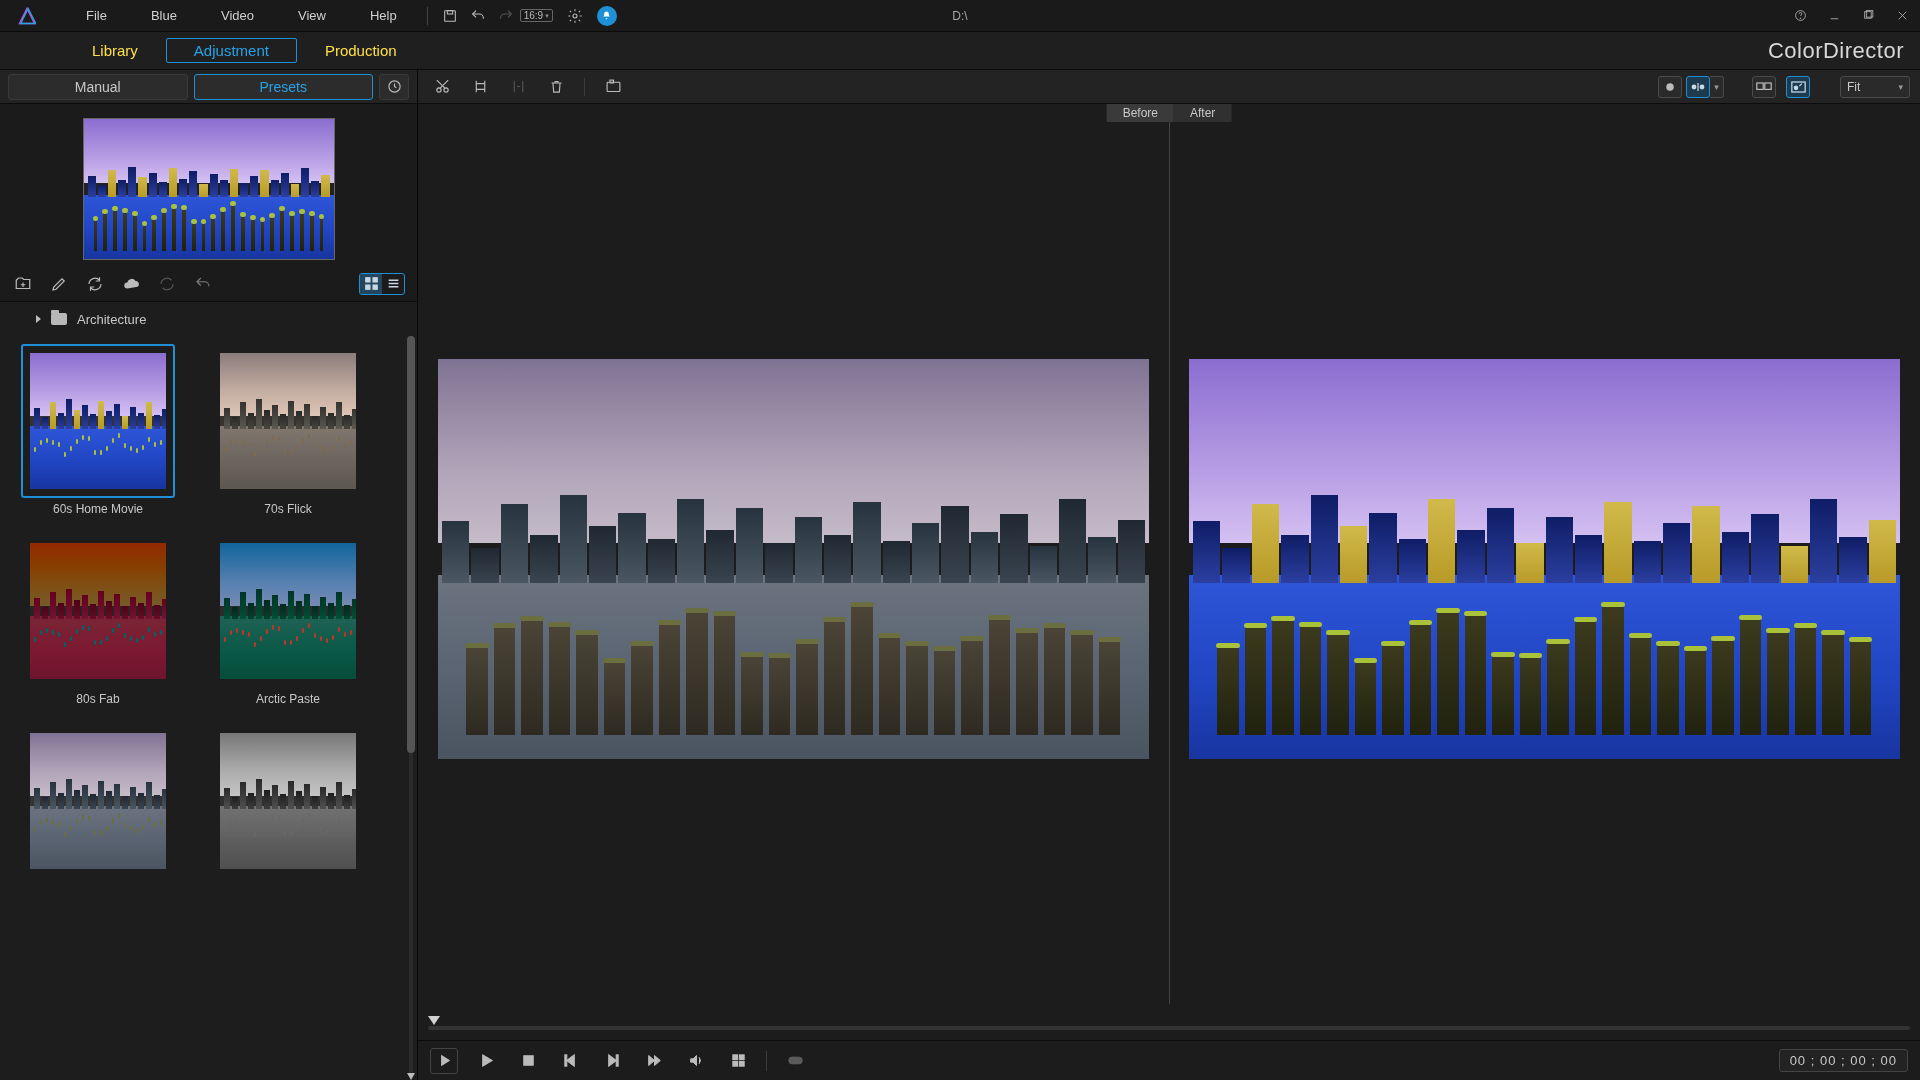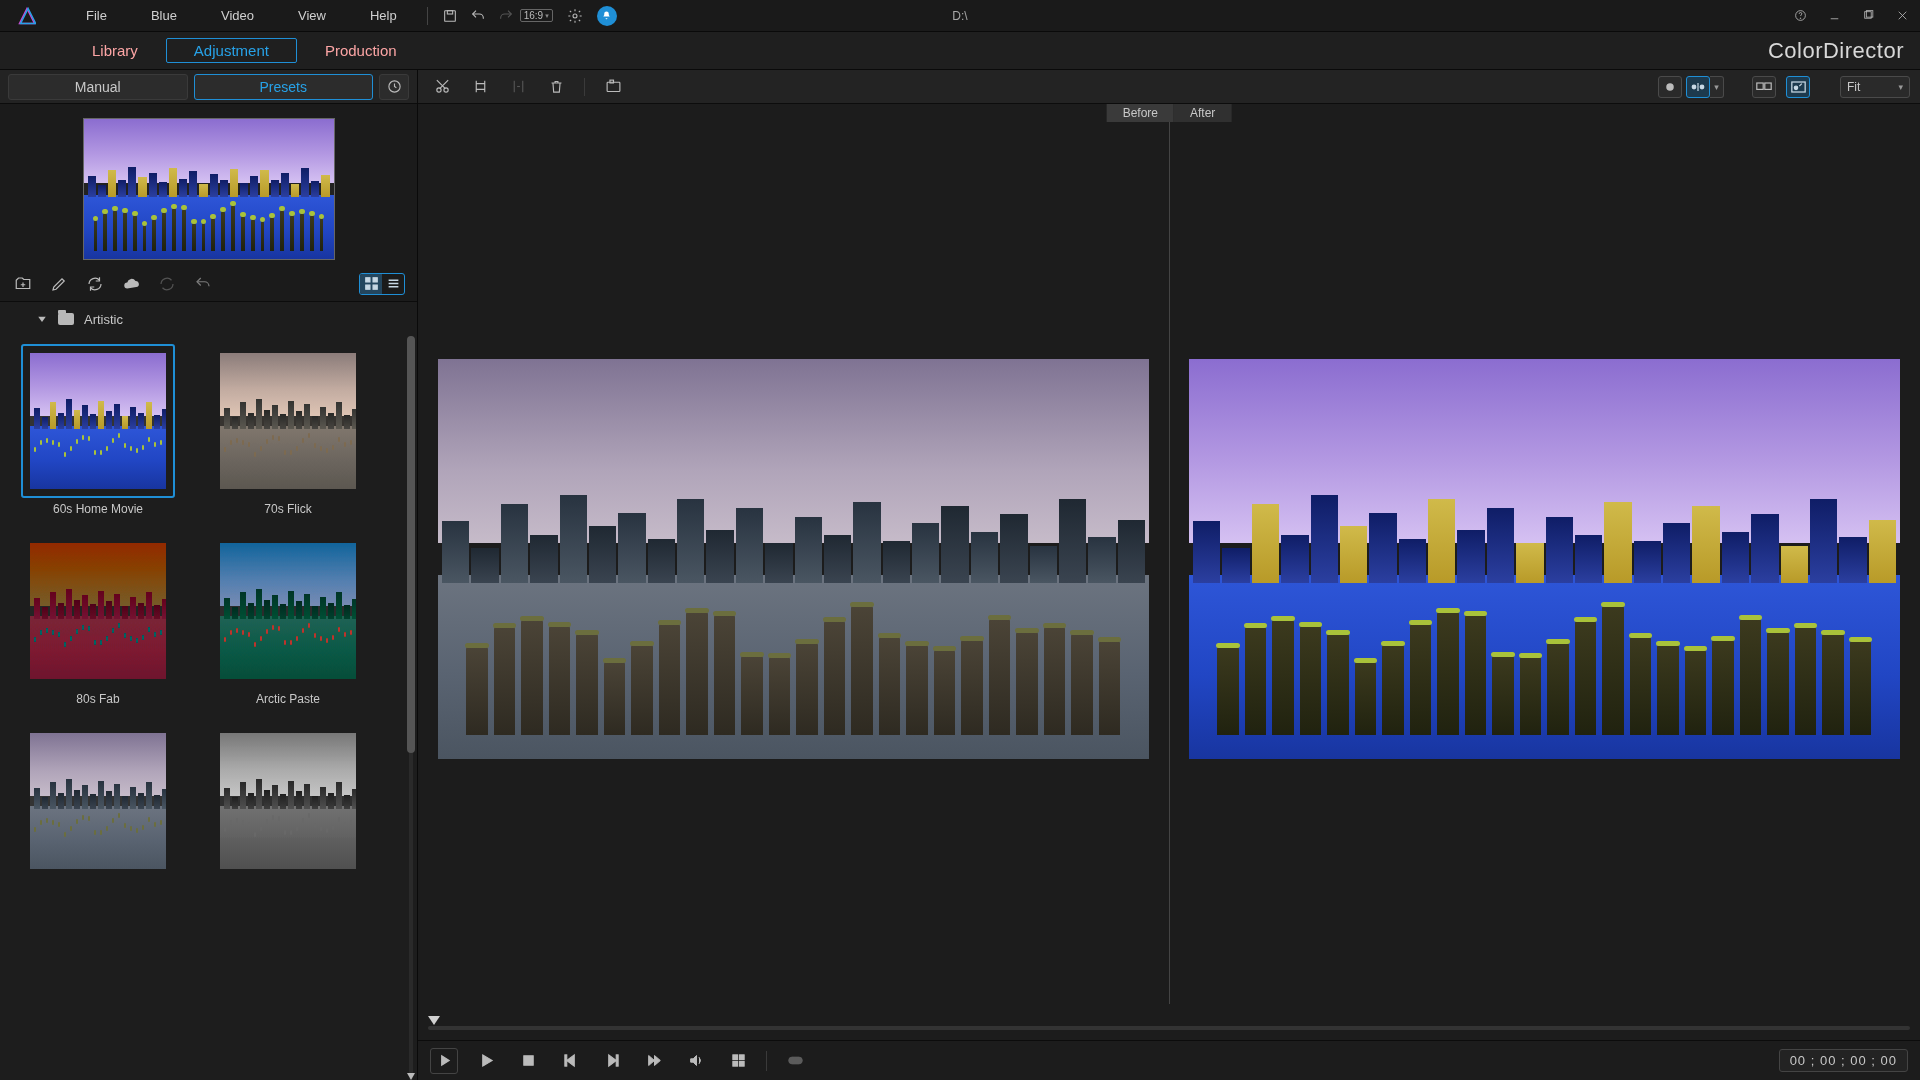--- a/index.html
+++ b/index.html
@@ -38,21 +38,21 @@
   .notif{width:20px;height:20px;border-radius:50%;background:var(--accent);display:flex;align-items:center;justify-content:center;margin-left:8px;}
   .notif svg{width:11px;height:11px;fill:#fff;}
   .menubar-center{position:absolute;left:50%;transform:translateX(-50%);color:#a8a8a8;font-size:12px;}
   .menubar-right{position:absolute;right:6px;top:0;height:100%;display:flex;align-items:center;gap:10px;}
   .win-btn{width:24px;height:24px;display:flex;align-items:center;justify-content:center;}
   .win-btn svg{width:13px;height:13px;stroke:#bbb;fill:none;stroke-width:1.5;}
   .ratio-box{border:1px solid #666;border-radius:2px;padding:0 3px;font-size:10px;color:#bbb;display:flex;align-items:center;gap:2px;}
   .ratio-box:after{content:"▾";font-size:7px;color:#888;}
   
   .tabsrow{height:38px;background:#1f1f1f;border-bottom:1px solid #0a0a0a;display:flex;align-items:center;padding-left:64px;position:relative;}
-  .ws-tab{padding:4px 28px;color:#fca5a5;font-size:15px;cursor:default;}
+  .ws-tab{padding:4px 28px;color:#fde047;font-size:15px;cursor:default;}
   .ws-tab.active{border:1px solid var(--accent);border-radius:2px;color:var(--accent-bright);padding:3px 27px;}
   .tabsrow .brand{position:absolute;right:16px;top:0;height:100%;display:flex;align-items:center;color:#d8d8d8;font-size:22px;font-weight:300;letter-spacing:.5px;}
   
   .app-body{display:flex;height:calc(1080px - 32px - 38px);}
   
   .left{width:418px;background:#1d1d1d;display:flex;flex-direction:column;border-right:1px solid #0a0a0a;}
   .left-tabs{height:34px;display:flex;align-items:center;padding:0 8px;gap:6px;background:#232323;border-bottom:1px solid #0c0c0c;}
   .left-tab{flex:1;height:26px;display:flex;align-items:center;justify-content:center;background:#2c2c2c;border:1px solid #3a3a3a;border-radius:3px;font-size:14px;color:#c8c8c8;}
   .left-tab.active{border-color:var(--accent);color:var(--accent-bright);}
   .clock-btn{width:30px;height:26px;background:#2c2c2c;border:1px solid #3a3a3a;border-radius:3px;display:flex;align-items:center;justify-content:center;}
@@ -370,25 +370,23 @@
               <line x1="2" y1="8" x2="14" y2="8"></line>
               <line x1="2" y1="12" x2="14" y2="12"></line>
             </svg>
           </div>
       </div>
     </div>
 
 
     <div class="tree">
       <div class="tree-row">
-        <svg viewBox="0 0 16 16" style="width:12px;height:12px">
-            <polygon points="3,5 13,5 8,12"></polygon>
-          </svg>
+        <span class="caret-right"></span>
         <span class="folder-ico"></span>
-        <span>Artistic</span>
+        <span>Architecture</span>
       </div>
     </div>
 
     <div class="grid-scroll">
       <div class="preset-grid" id="preset-grid">
           <div class="preset-card selected">
             <div class="preset-thumb">
               <div class="preset-inner">
                 <div class="city after">
                   <div class="sky"></div>

